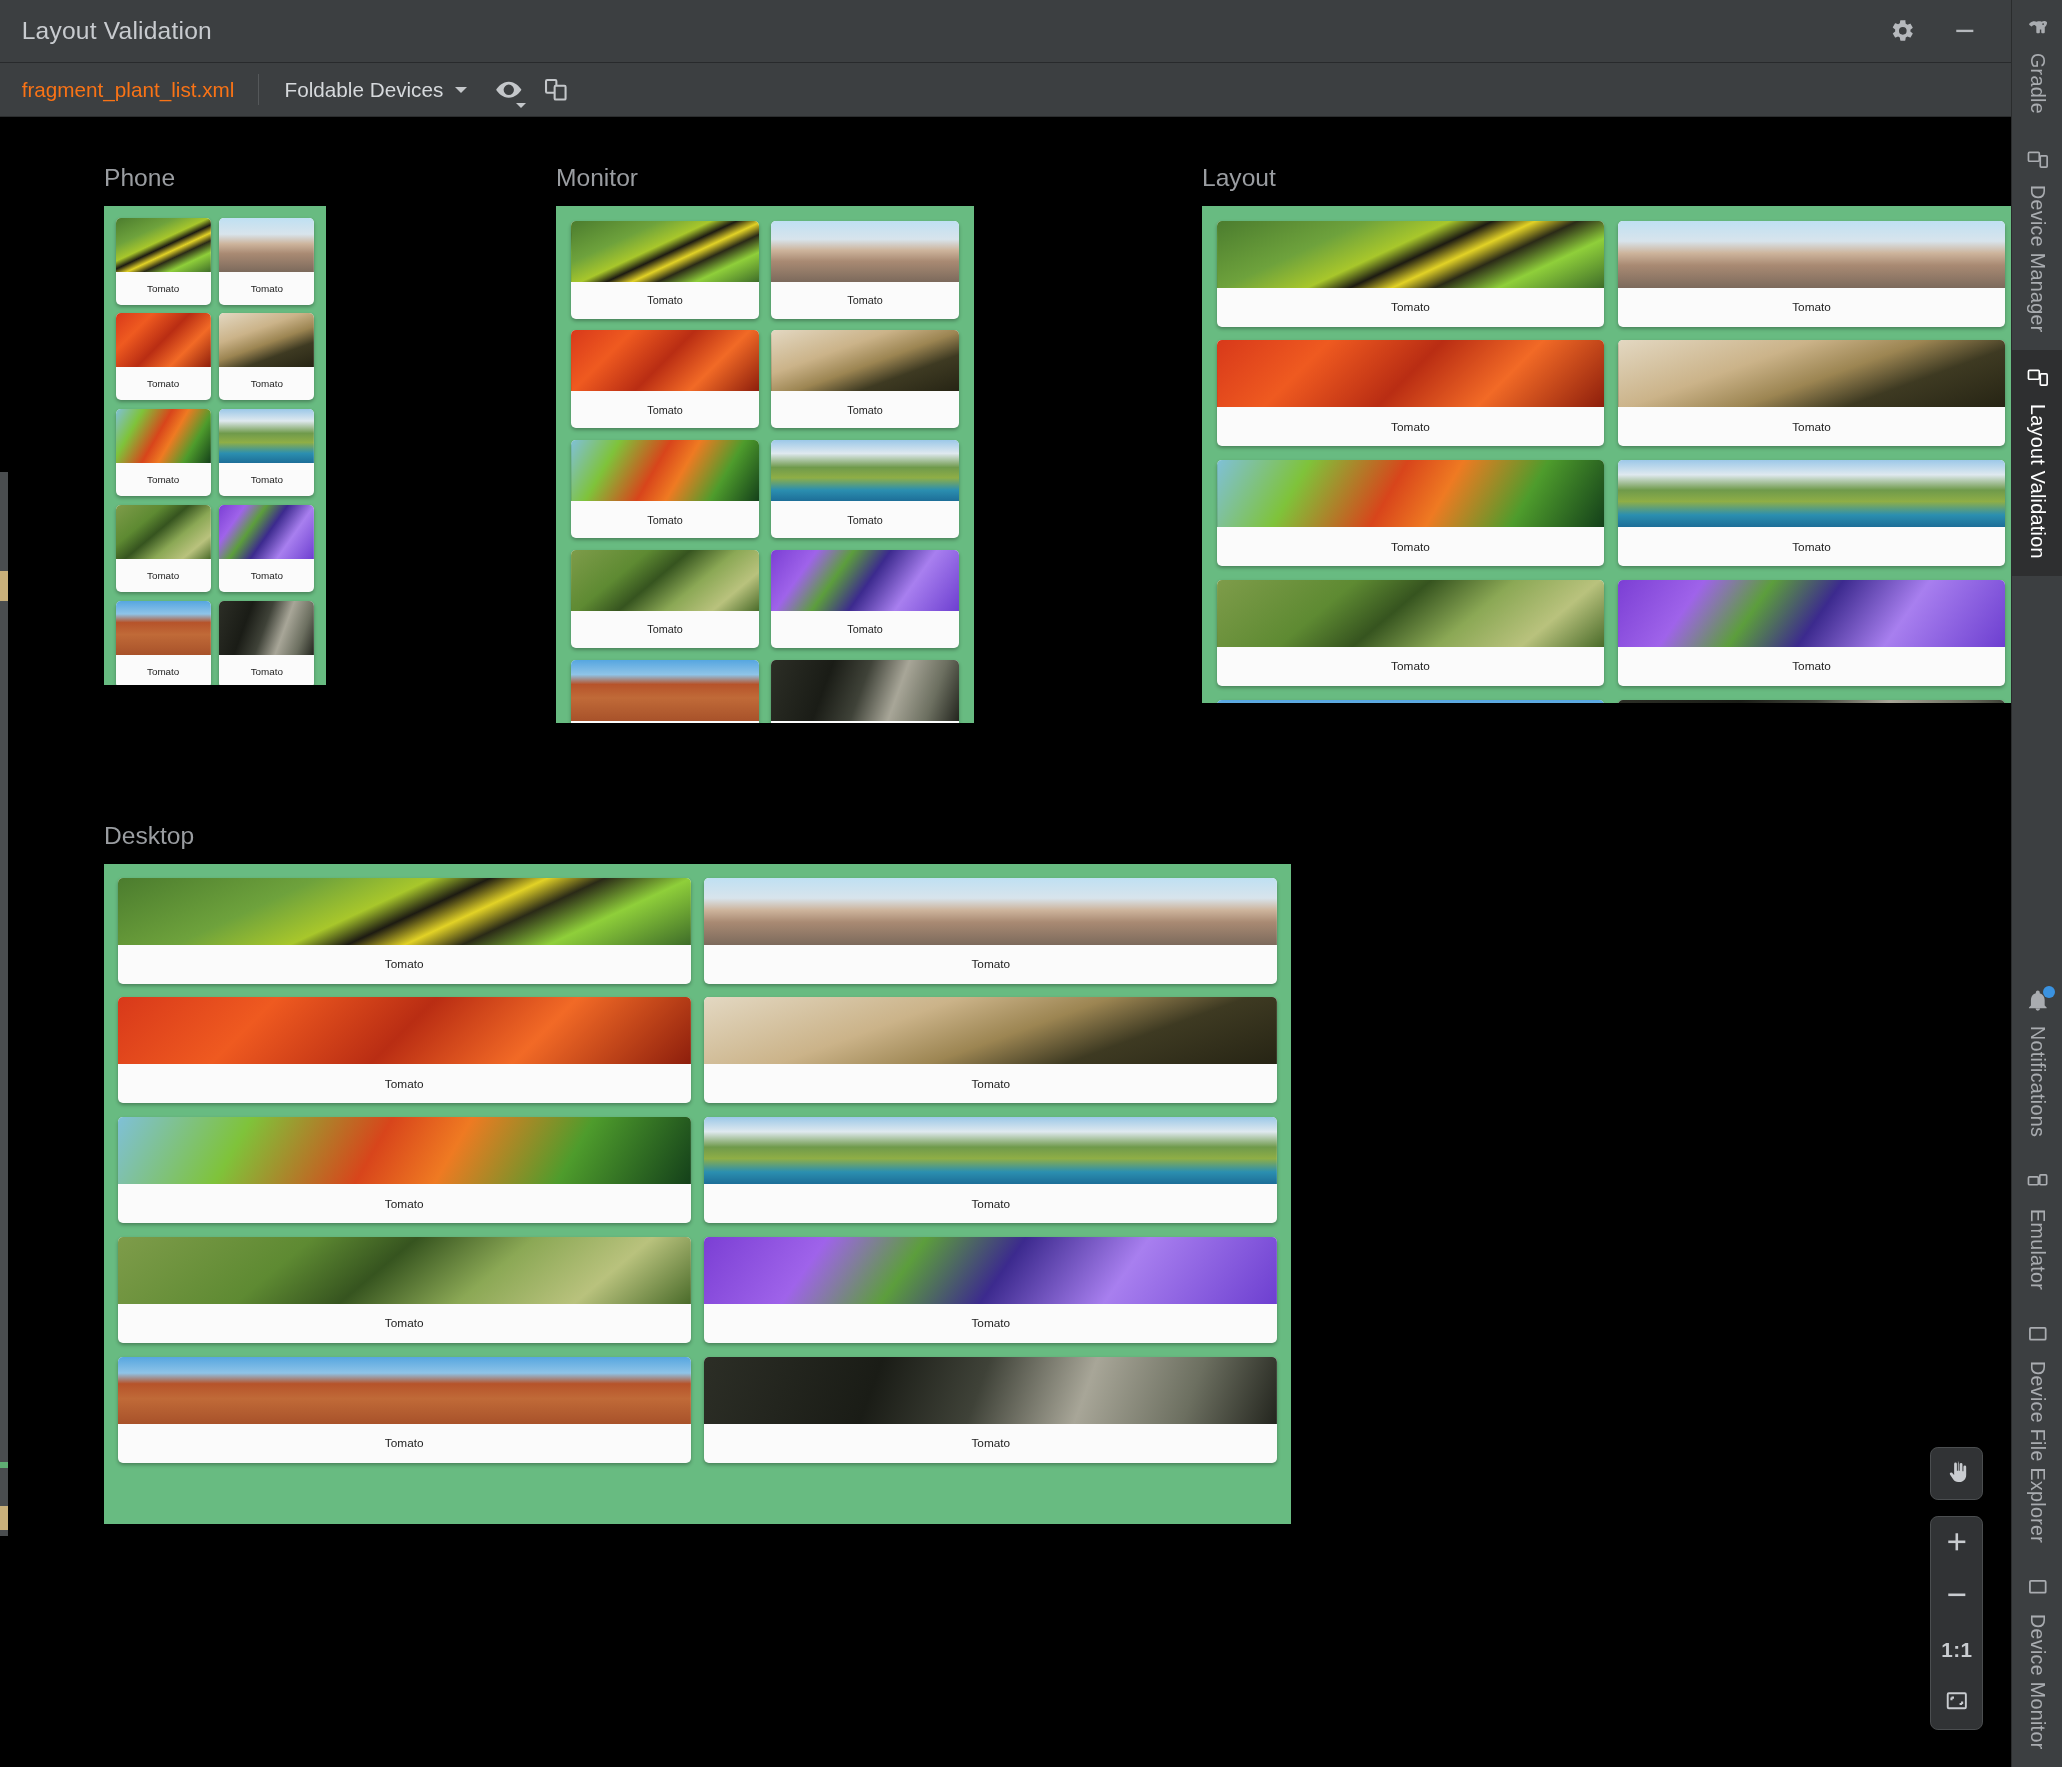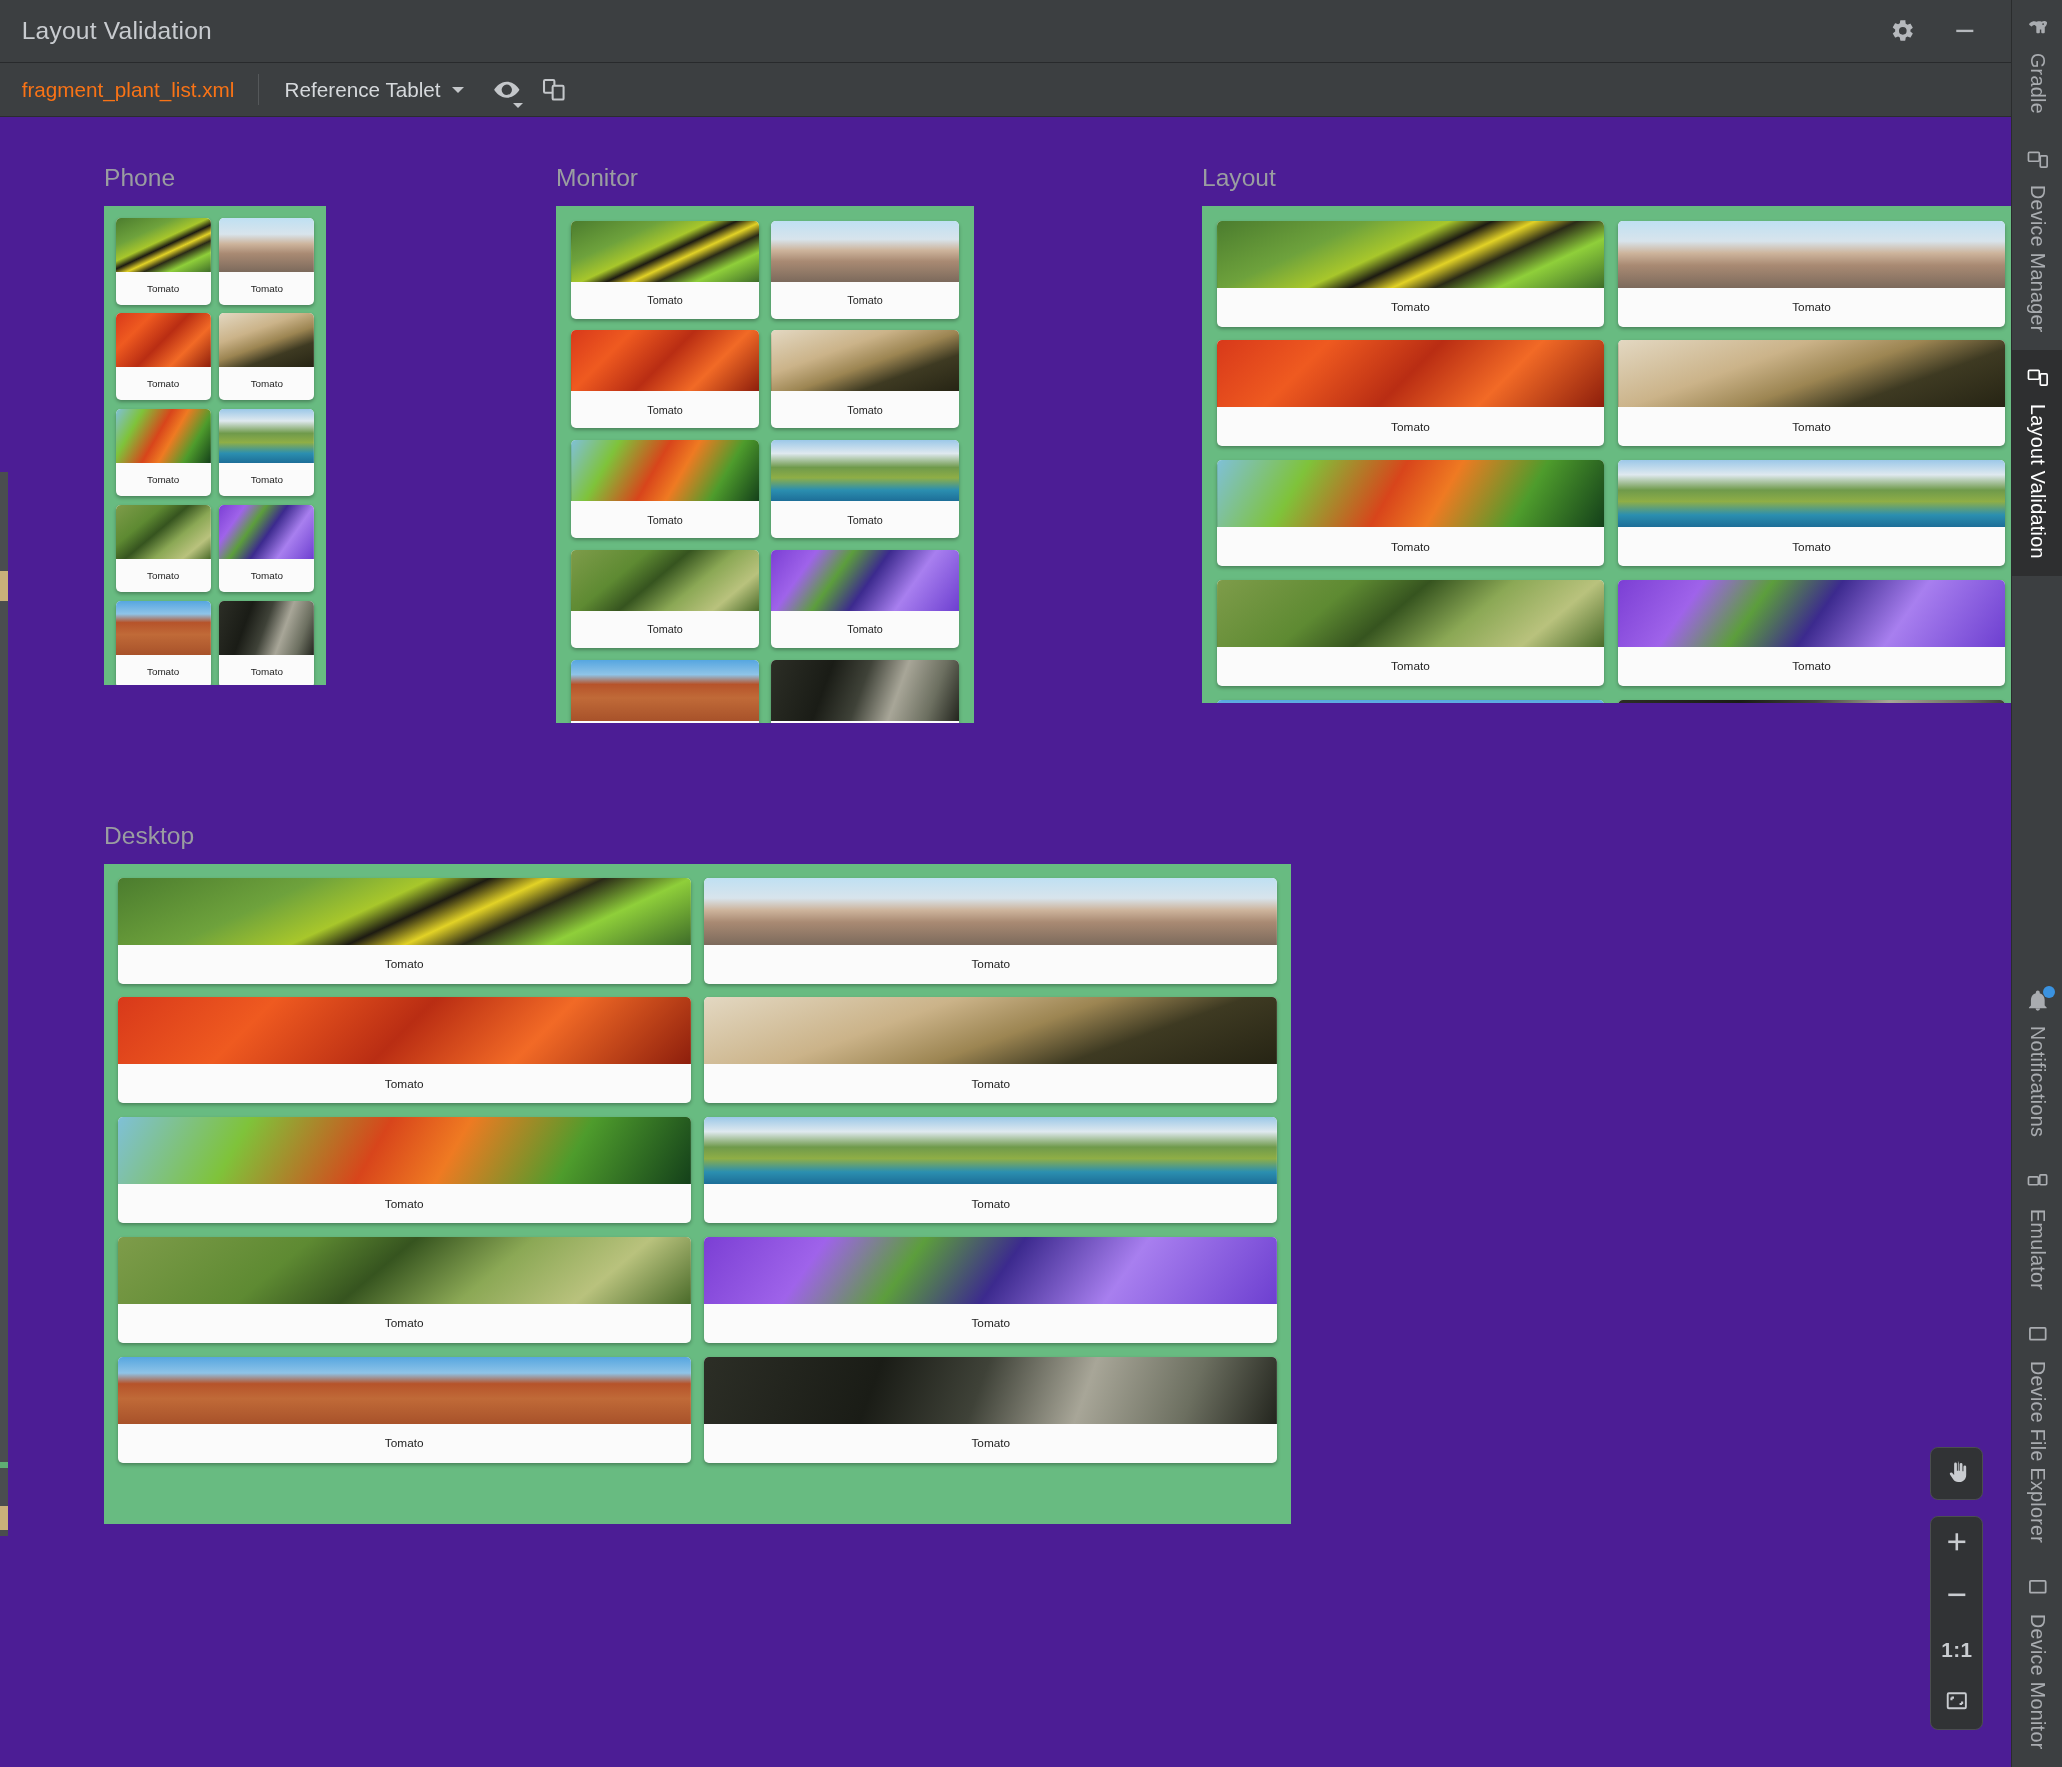--- a/index.html
+++ b/index.html
@@ -38,21 +38,21 @@
   .tb-sep { width: 1px; height: 31.5px; background: #55585a; }
   .combo { display: flex; align-items: center; gap: 11.8px; color: #d6d9dc; font-size: 20.7px; padding: 0 13.8px 0 25.6px; cursor: pointer; }
   .caret { width: 0; height: 0; border-left: 6.9px solid transparent; border-right: 6.9px solid transparent; border-top: 6.9px solid #c4c7ca; }
   .tbi { width: 37px; height: 37px; display: flex; align-items: center; justify-content: center; cursor: pointer; position: relative; margin-left: 9.9px; }
   .tbi.with-arrow::after {
     content: ""; position: absolute; right: 2px; bottom: 0px;
     width: 0; height: 0; border-left: 5.9px solid transparent; border-right: 5.9px solid transparent; border-top: 5.9px solid #c4c7ca;
   }
 
   
-  .canvas { position: relative; flex: 1; background: #4c1d95; overflow: hidden; }
+  .canvas { position: relative; flex: 1; background: #000000; overflow: hidden; }
 
   
   .edge-sliver { position: absolute; left: 0; width: 7.9px; background: #4a4d4f; }
   .edge-sliver i { position: absolute; left: 0; width: 7.9px; display: block; }
 
   .device-group { position: absolute; }
   .device-label { color: #9a9da1; font-size: 24.6px; margin-bottom: 13.8px; white-space: nowrap; }
   .device-frame {
     background: #68bb81;
     overflow: hidden;
@@ -126,21 +126,21 @@
               <rect x="4" y="11" width="16" height="2.2" fill="#b6b9bd"></rect>
             </svg>
         </div>
       </div>
     </div>
 
     <div class="toolbar">
       <div class="file-chip">fragment_plant_list.xml</div>
       <div class="tb-sep"></div>
       <div class="combo">
-        <span>Reference Tablet</span>
+        <span>Foldable Devices</span>
         <span class="caret"></span>
       </div>
       <div class="tbi with-arrow">
         <svg width="27.6" height="27.6" viewBox="0 0 24 24" fill="#c4c7ca">
           <path d="M12 5C6.8 5 2.6 9.2 1 12c1.6 2.8 5.8 7 11 7s9.4-4.2 11-7c-1.6-2.8-5.8-7-11-7zm0 11.5A4.5 4.5 0 1112 7.5a4.5 4.5 0 010 9z"></path>
           <circle cx="12" cy="12" r="2.3" fill="#3c3f41"></circle>
         </svg>
       </div>
       <div class="tbi">
         <svg width="27.6" height="27.6" viewBox="0 0 24 24" fill="none" stroke="#c4c7ca" stroke-width="1.8">

